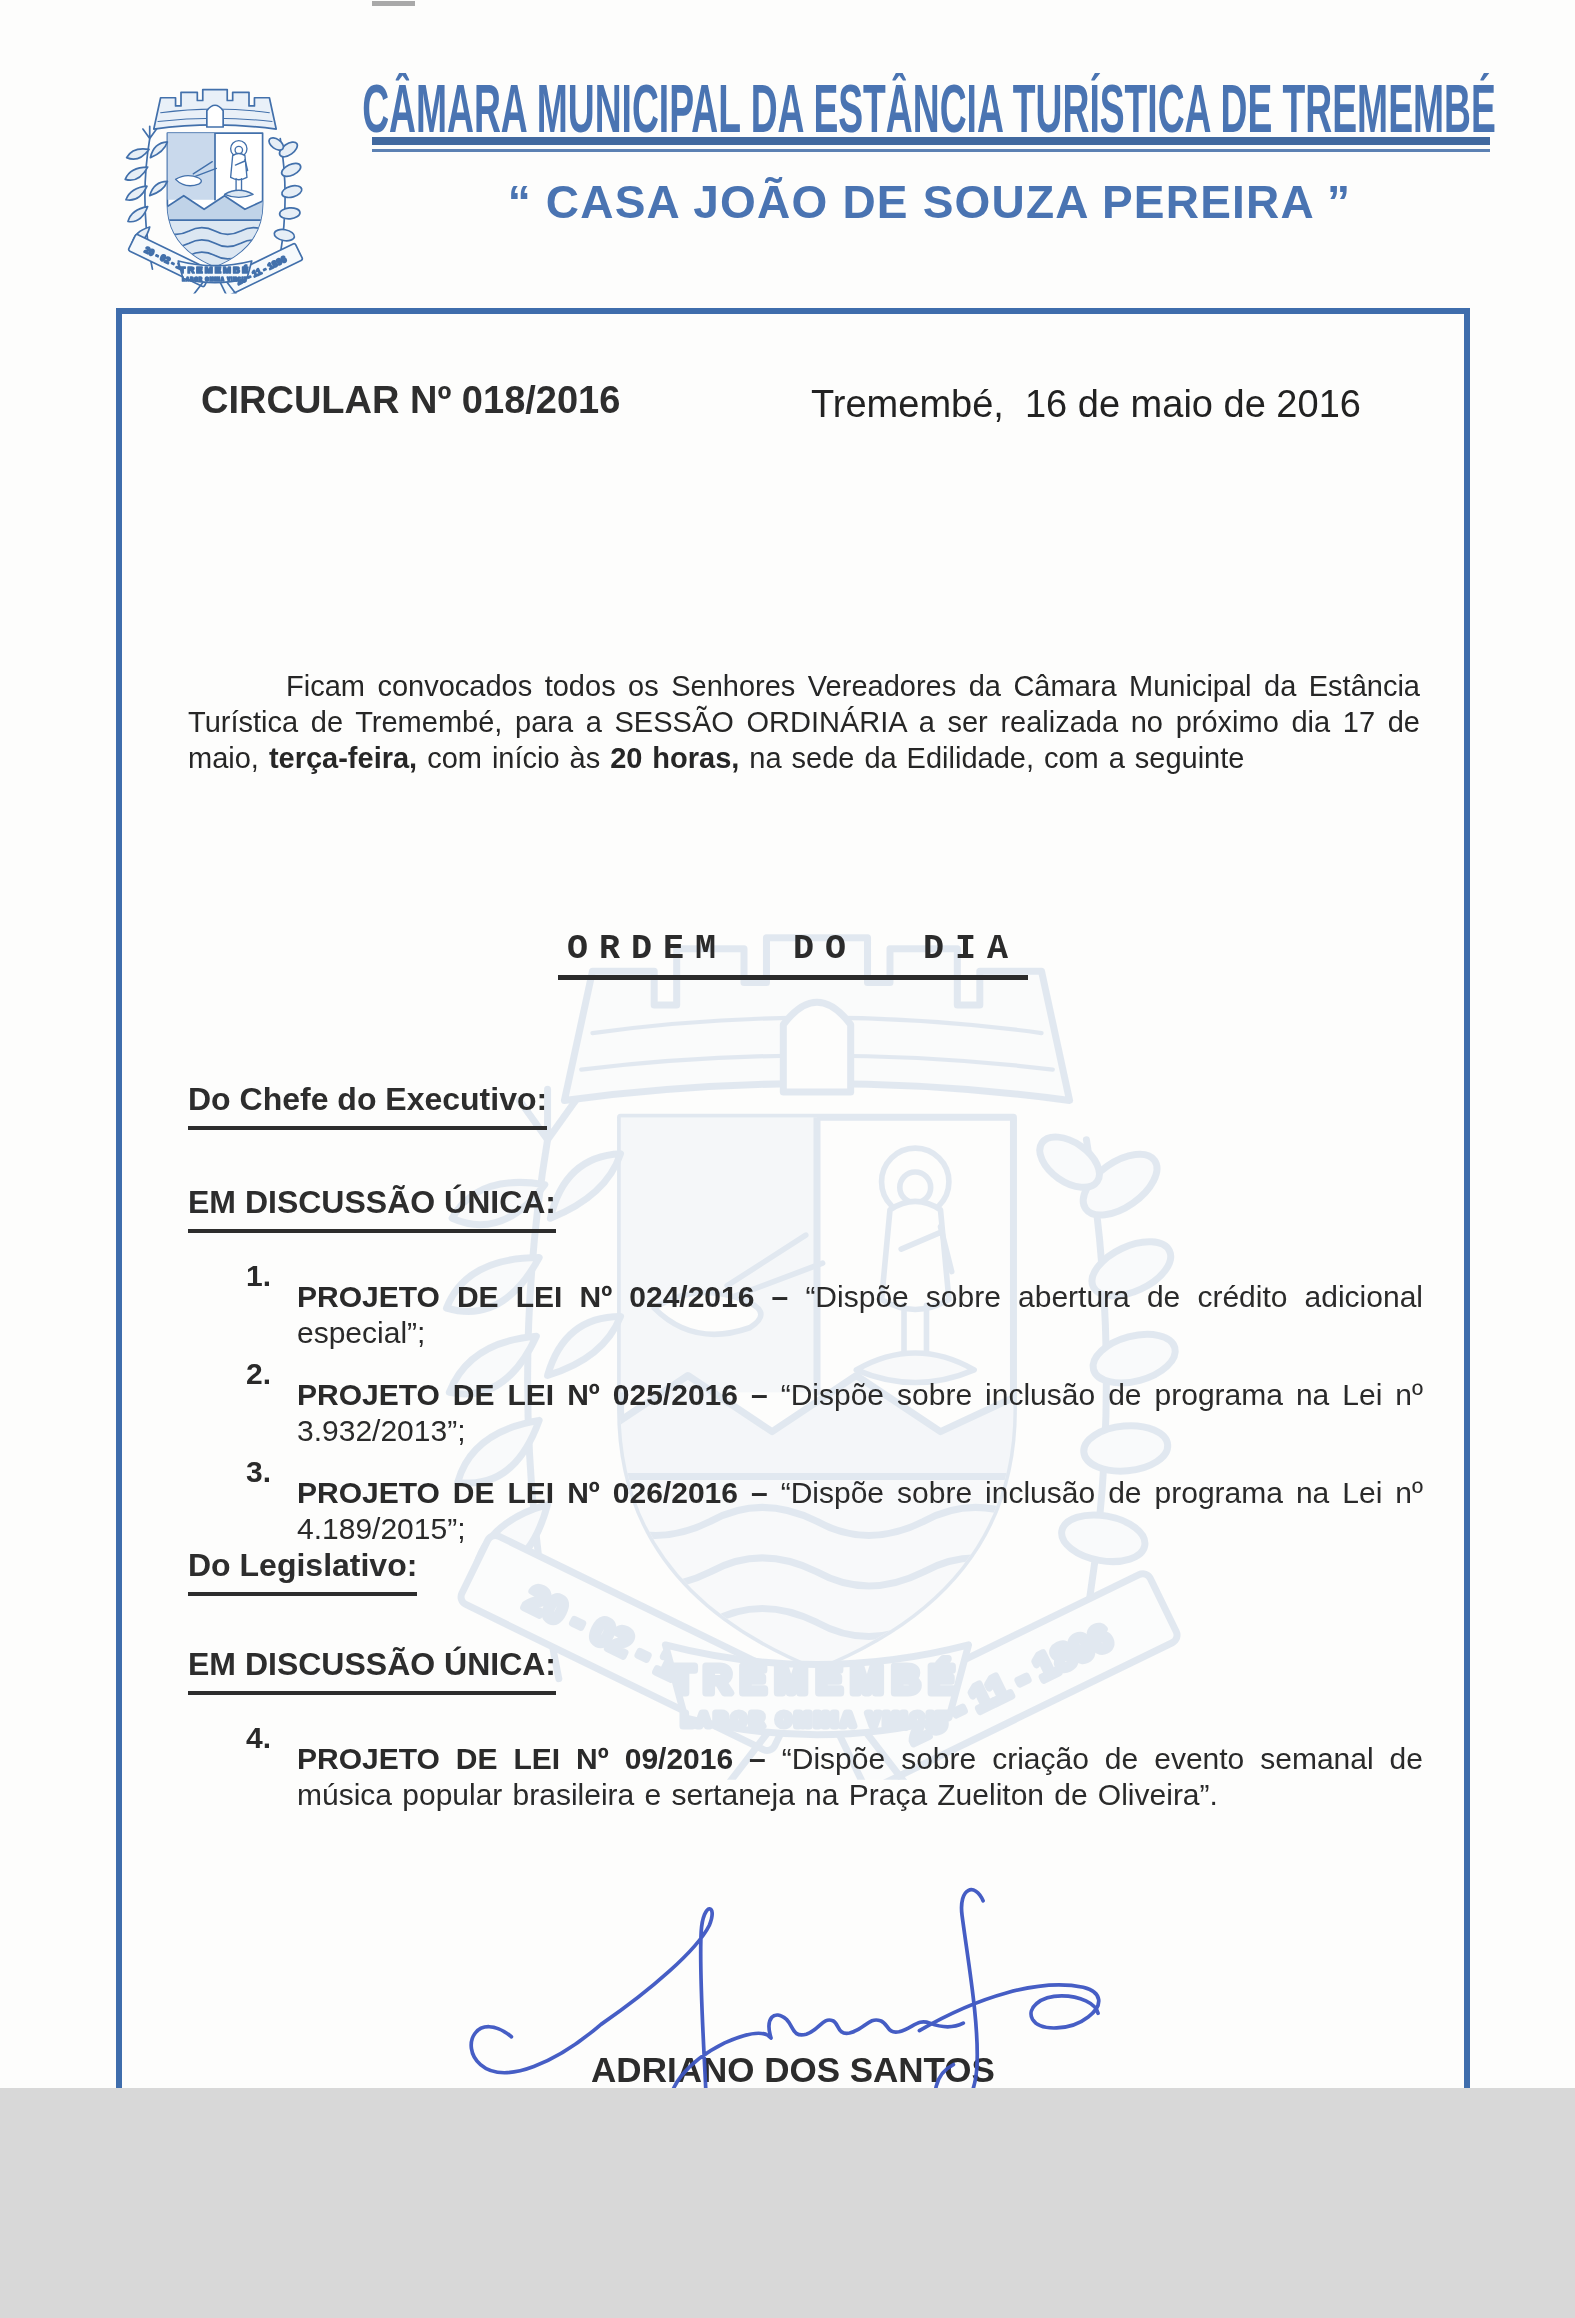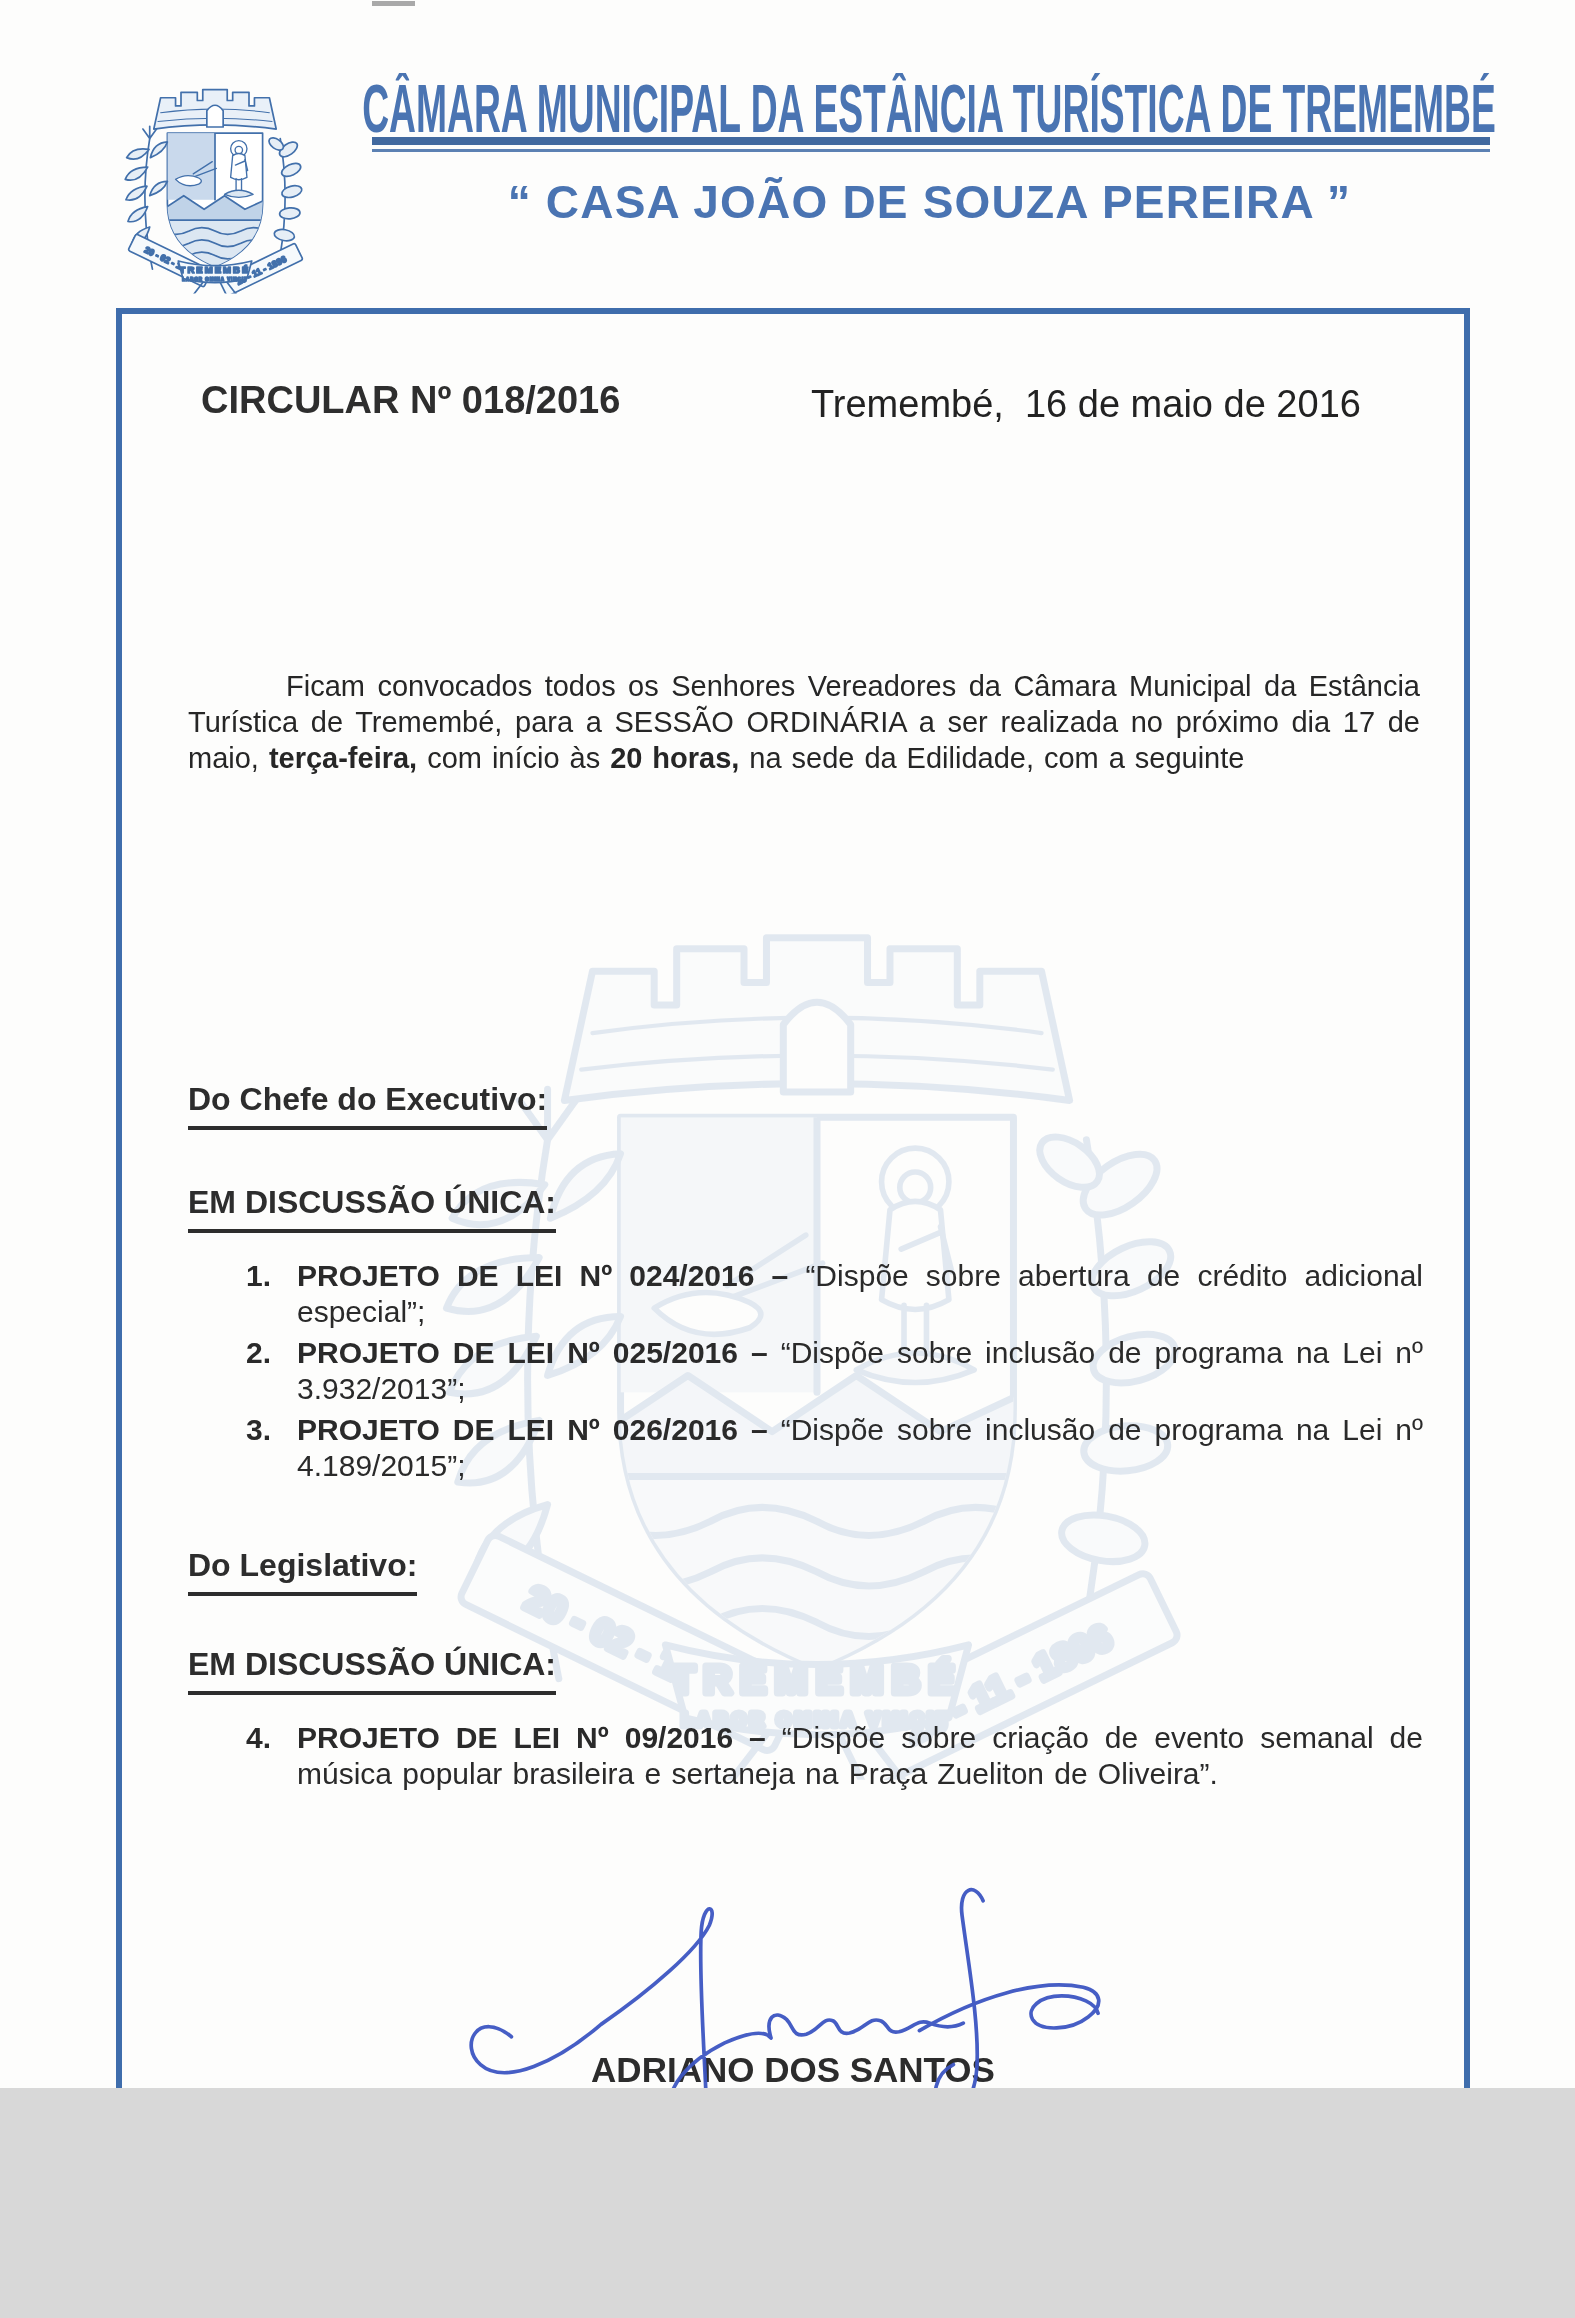--- a/index.html
+++ b/index.html
@@ -48,21 +48,21 @@
   }
   .sec-1{position:absolute; left:188px; top:1081px; z-index:2;}
   .sec-2{position:absolute; left:188px; top:1184px; z-index:2;}
   .sec-3{position:absolute; left:188px; top:1547px; z-index:2;}
   .sec-4{position:absolute; left:188px; top:1646px; z-index:2;}
   .list{position:absolute; left:246px; width:1177px; z-index:2;}
   .list-1{top:1258px;}
   .list-2{top:1720px;}
   .item{display:flex; margin-bottom:5px;}
   .item .num{width:51px; flex:0 0 51px; font-weight:bold; font-size:30px; line-height:36px;}
-  .item .itxt{flex:1; font-size:30px; line-height:36px; text-align:justify; word-spacing:1.9px;}
+  .item .itxt{flex:1; font-size:30px; line-height:36px; text-align:justify; word-spacing:1.9px;margin-top:21px;}
   .item .lead{font-weight:bold;}
   
   .signature-svg{position:absolute; left:452px; top:1876px; width:669px; height:272px; z-index:4;}
   .sig-name{position:absolute; left:116px; top:2050px; width:1354px; text-align:center;
     font-size:35px; font-weight:bold; color:#2c2c2c; z-index:3;}
   .sig-role{position:absolute; left:116px; top:2096px; width:1354px; text-align:center;
     font-size:33px; font-weight:bold; color:#2c2c2c; z-index:3;}
   
   .under-line{position:absolute; left:119px; top:2278px; width:879px; height:2.5px; background:#4c4c4c; opacity:.8; z-index:1;}
   .scan-band{
@@ -173,20 +173,23 @@
 
   <svg class="watermark" viewBox="0 0 300 340">
     <use href="#crest" xlink:href="#crest"></use>
   </svg>
 
   <div class="circular-no">CIRCULAR Nº 018/2016</div>
   <div class="dateline">Tremembé,  16 de maio de 2016</div>
 
   <p class="body-par"><span>Ficam convocados todos os Senhores Vereadores da Câmara Municipal da Estância Turística de Tremembé, para a SESSÃO ORDINÁRIA a ser realizada no próximo dia 17 de maio, </span><b class="bseg">terça-feira,</b><span> com início às </span><b class="bseg">20 horas,</b><span> na sede da Edilidade, com a seguinte</span></p>
 
+  <div class="ordem-wrap">
+    <span class="ordem">ORDEM DO DIA</span>
+  </div>
 
   <div class="sec-1">
     <span class="sec-label">Do Chefe do Executivo:</span>
   </div>
   <div class="sec-2">
     <span class="sec-label">EM DISCUSSÃO ÚNICA:</span>
   </div>
 
   <div class="list list-1">
     <div class="item">

